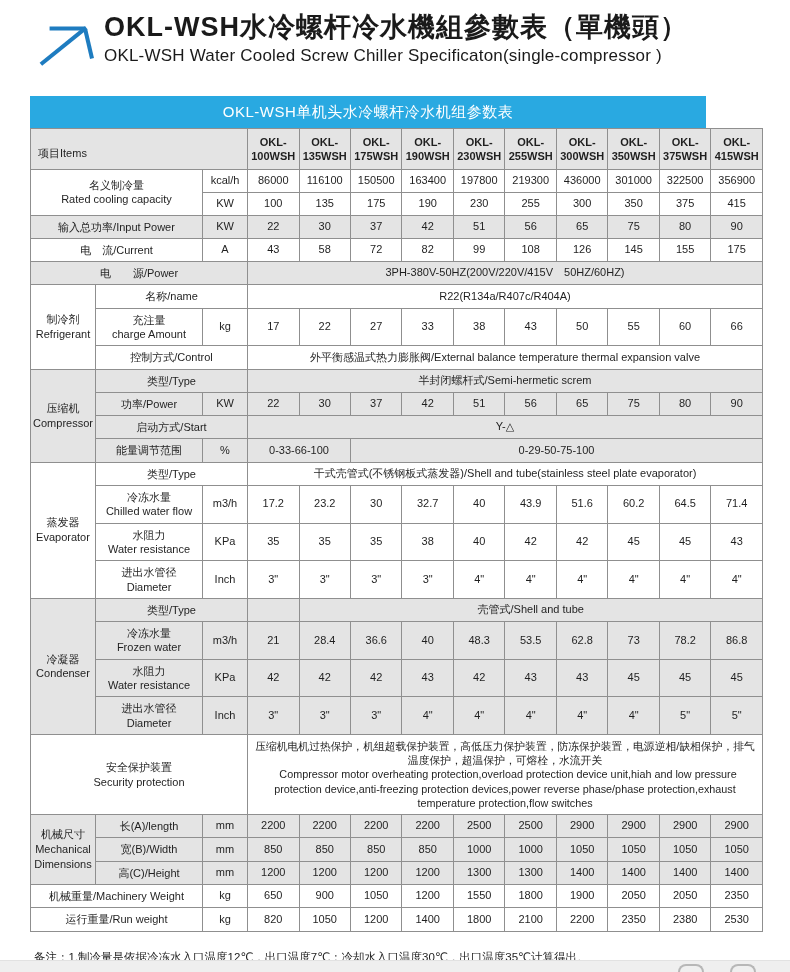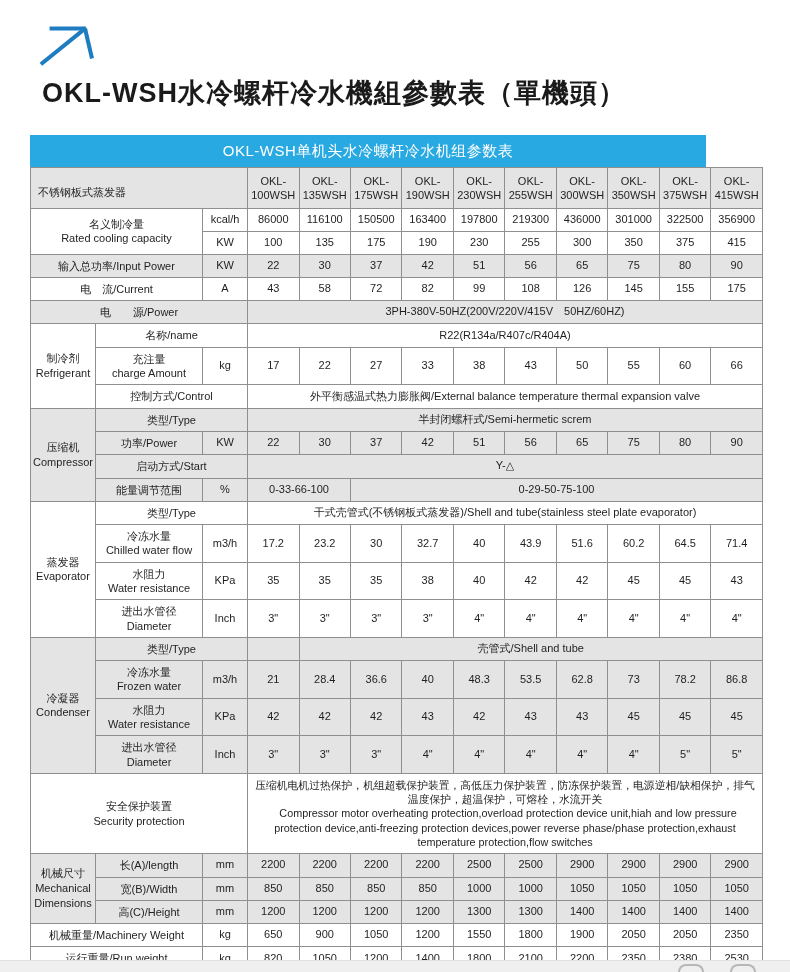--- a/index.html
+++ b/index.html
@@ -1,35 +1,35 @@
 <!DOCTYPE html>
 <html><head>
 <meta charset="utf-8">
 <style>
   html,body { margin:0; padding:0; background:#ffffff; }
   body { font-family:"Liberation Sans","DejaVu Sans",sans-serif; color:#1a1a1a; }
   .page { position:relative; width:790px; height:972px; background:#fff; overflow:hidden; }
 
   
-  .doc-header { display:flex; align-items:flex-start; padding:12px 16px 0 34px;flex-direction:column; }
+  .doc-header { display:flex; align-items:flex-start; padding:12px 16px 0 34px; }
   .logo { width:62px; height:54px; flex:0 0 62px; margin-top:4px; }
   .titles { margin-left:8px; }
   .title-zh { font-size:27px; font-weight:700; letter-spacing:1px; line-height:1.15; }
   .title-en { font-size:17px; margin-top:3px; letter-spacing:0.2px; }
 
   
   .table-wrap { margin:26px 0 0 30px; width:676px; }
   .title-bar { background:#29a9e1; color:#ffffff; text-align:center; font-size:15px;
                height:32px; line-height:32px; letter-spacing:0.5px; }
   table { border-collapse:collapse; width:733px; table-layout:fixed; border:1px solid #8f8f8f; }
   td { border:1px solid #8f8f8f; font-size:11px; text-align:center; vertical-align:middle;
        padding:4px 1px; white-space:pre-line; overflow:hidden; line-height:1.25; color:#1f1f1f; }
   tr.g td { background:#e4e4e4; }
   tr:not(.g) td { background:#ffffff; }
-  td.mh { padding:5px 1px; line-height:1.3; }
+  td.mh { padding:5px 1px; line-height:1.3;font-weight:bold; }
   td.lab { line-height:1.3;text-align:center; }
   td.grp { line-height:1.35; }
   td.sec { text-align:center; padding:4px 7px; white-space:pre-wrap; line-height:1.32; font-size:10.8px; }
   td.corner { position:relative; padding:0; height:40px;
     background-image:linear-gradient(to bottom right,
       transparent calc(50% - 0.6px), #8f8f8f calc(50% - 0.6px),
       #8f8f8f calc(50% + 0.6px), transparent calc(50% + 0.6px)); }
   tr.g td.corner { background-color:#e4e4e4; }
   .corner-items { position:absolute; left:7px; bottom:8px; font-size:11px; }
   .corner-model { position:absolute; right:9px; top:8px; font-size:11px;margin-top:42px; }
@@ -54,20 +54,21 @@
       <svg viewBox="0 0 64 56" width="62" height="54">
         <g stroke="#1e7cc0" stroke-width="4.2" fill="none">
           <path d="M16 13 H52"></path>
           <path d="M7 50 L54 12"></path>
           <path d="M53 14 L60 44"></path>
         </g>
       </svg>
     </div>
     <div class="titles">
       <div class="title-zh">OKL-WSH水冷螺杆冷水機組參數表（單機頭）</div>
+      <div class="title-en">OKL-WSH Water Cooled Screw Chiller Specificaton(single-compressor )</div>
     </div>
   </div>
 
   <div class="table-wrap">
     <div class="title-bar">OKL-WSH单机头水冷螺杆冷水机组参数表</div>
     <table>
       <colgroup>
         <col style="width:65px">
           <col style="width:107px">
           <col style="width:45px">
@@ -77,21 +78,21 @@
           <col>
           <col>
           <col>
           <col>
           <col>
           <col>
           <col>
       </colgroup>
       <tbody>
           <tr class="g">
-            <td colspan="3" class="corner"><span class="corner-items">不锈钢板式蒸发器</span><span class="corner-model">型号Model</span></td>
+            <td colspan="3" class="corner"><span class="corner-items">项目Items</span><span class="corner-model">型号Model</span></td>
             <td class="mh">OKL-
 100WSH</td>
             <td class="mh">OKL-
 135WSH</td>
             <td class="mh">OKL-
 175WSH</td>
             <td class="mh">OKL-
 190WSH</td>
             <td class="mh">OKL-
 230WSH</td>
@@ -401,20 +402,21 @@
             <td>2200</td>
             <td>2350</td>
             <td>2380</td>
             <td>2530</td>
           </tr>
         </tbody>
     </table>
   </div>
 
   <div class="notes">
+      <div class="note-line">备注：1.制冷量是依据冷冻水入口温度12℃，出口温度7℃；冷却水入口温度30℃，出口温度35℃计算得出。</div>
       <div class="note-line">　　2.冷冻水温度范围：5℃至30℃；冷冻水进出水温差：3℃至8℃；冷却水温度范围：18℃至30℃；</div>
     </div>
 
   <div class="bottom-strip">
     <span class="cut-mark" style="left:678px"></span>
     <span class="cut-mark" style="left:730px"></span>
   </div>
 
 </div>
 

